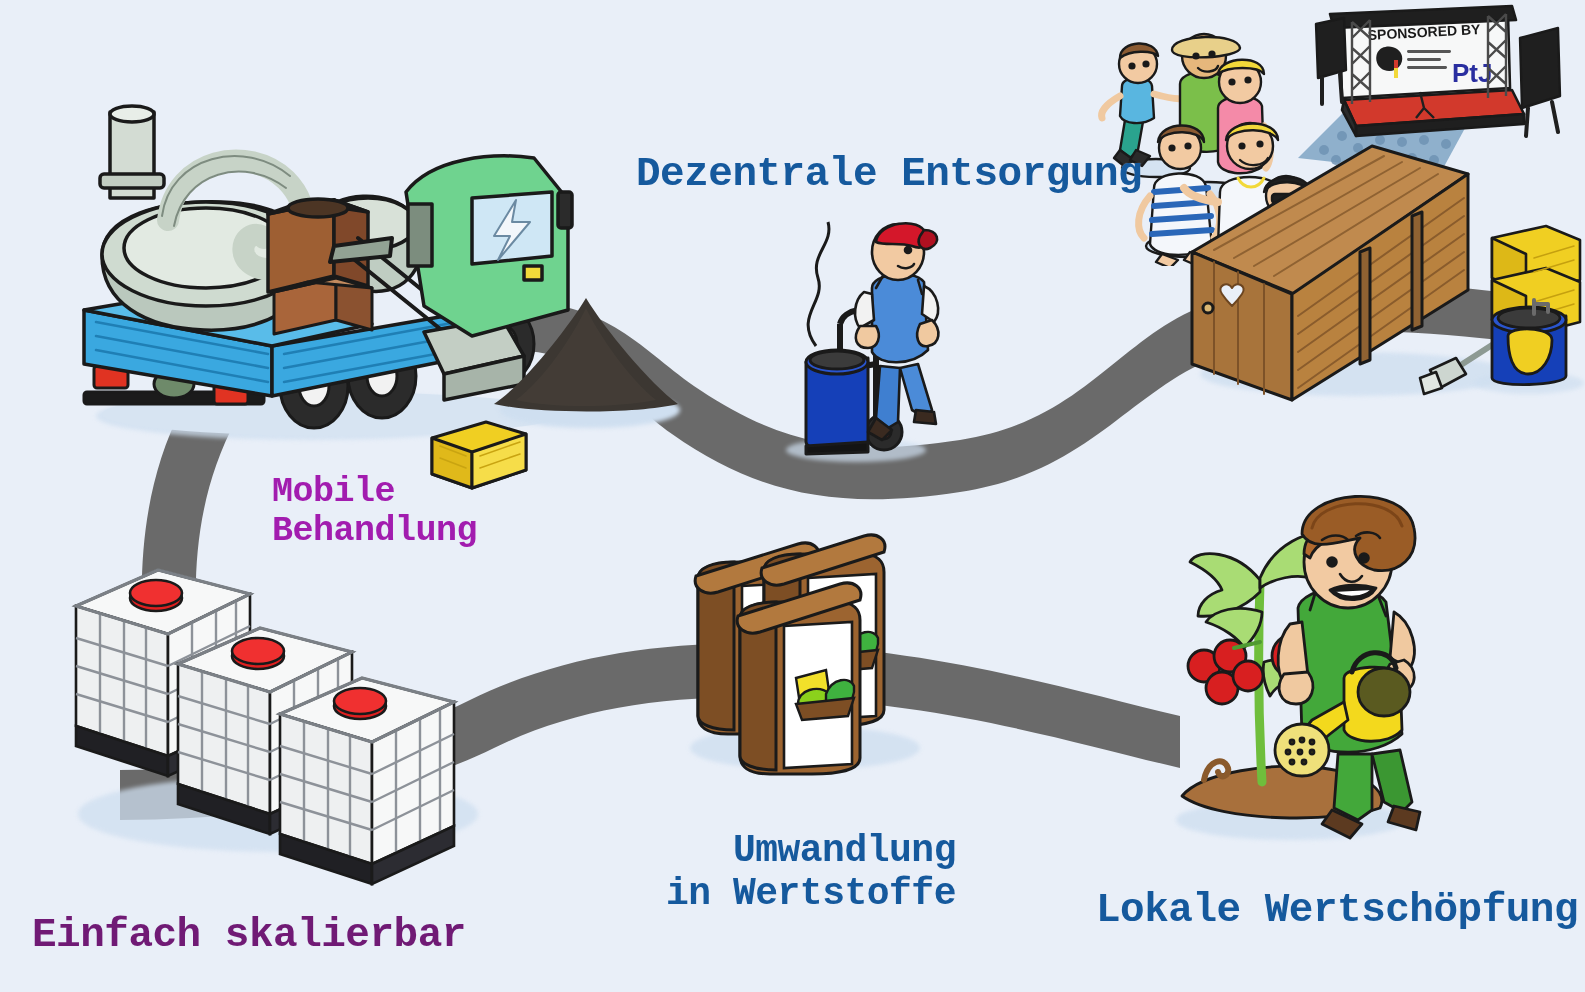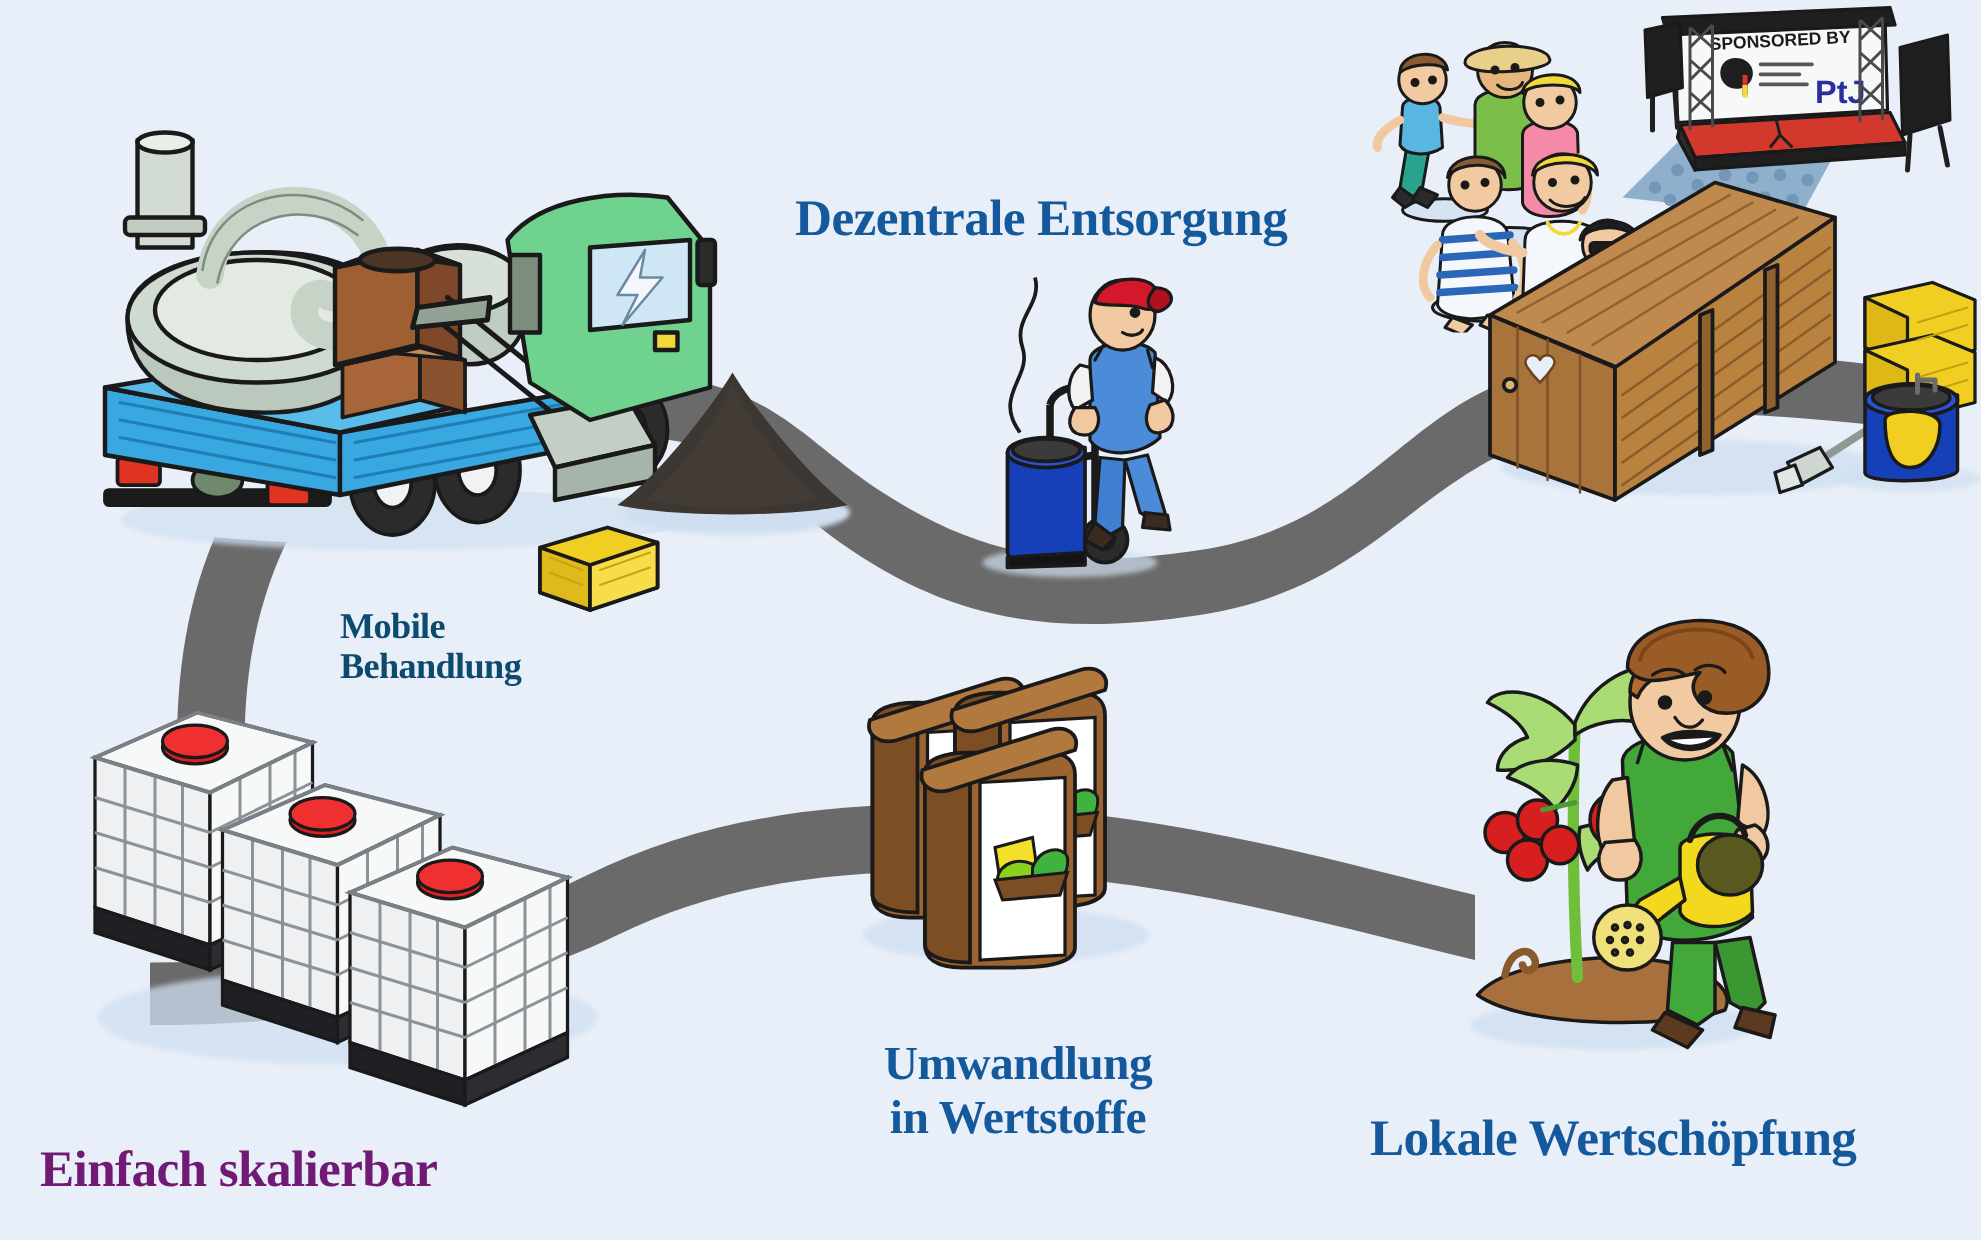--- a/index.html
+++ b/index.html
@@ -14,21 +14,21 @@
     height:992px;
     background:#e9eff8;
     overflow:hidden;
   }
   
   .abs{position:absolute;}
   .label{
     position:absolute;
     color:#15599d;
     font-weight:bold;
-    font-family:Liberation Serif, serif;
+    font-family:Liberation Mono, monospace;
     line-height:1.12;
     letter-spacing:-0.5px;
     white-space:pre-line;
     text-shadow:0 0 1px rgba(233,239,248,.6);
   }
   .shadow-ell{
     position:absolute;
     background:#cfdff0;
     border-radius:50%;
     filter:blur(2px);
@@ -602,23 +602,23 @@
       <path d="M160 78 C 168 72 180 72 186 78" fill="none" stroke="#1a1a1a" stroke-width="2.6"></path>
       <path d="M194 74 C 202 68 214 70 218 76" fill="none" stroke="#1a1a1a" stroke-width="2.6"></path>
       <path d="M178 112 C 184 122 194 122 200 114" fill="none" stroke="#1a1a1a" stroke-width="2.6"></path>
       <path d="M168 128 C 180 142 206 140 214 126 C 200 122 180 122 168 128 Z" fill="#1a1a1a"></path>
       <path d="M172 130 C 184 138 202 136 210 128" fill="#ffffff"></path>
     </g>
   </svg>
 
   <div class="label" style="left: 636px; top: 152px; font-size: 41px; color: rgb(21, 89, 157);">Dezentrale Entsorgung</div>
 
-  <div class="label" style="left: 272px; top: 485px; font-size: 29px; color: #0c4a6e;">Mobile
+  <div class="label" style="left: 272px; top: 473px; font-size: 35px; color: #a21caf;">Mobile
 Behandlung</div>
 
   <div class="label" style="left: 32px; top: 913px; font-size: 41px; color: #701a75;">Einfach skalierbar</div>
 
-  <div class="label" style="left: 666px; top: 830px; font-size: 38px; text-align: center; color: rgb(21, 89, 157); margin-left: 41px;">Umwandlung
+  <div class="label" style="left: 666px; top: 830px; font-size: 38px; text-align: right; color: rgb(21, 89, 157);">Umwandlung
 in Wertstoffe</div>
 
   <div class="label" style="left: 1096px; top: 888px; font-size: 41px; color: rgb(21, 89, 157); text-align: center;">Lokale Wertschöpfung</div>
 
 </div>
 
 </body></html>

